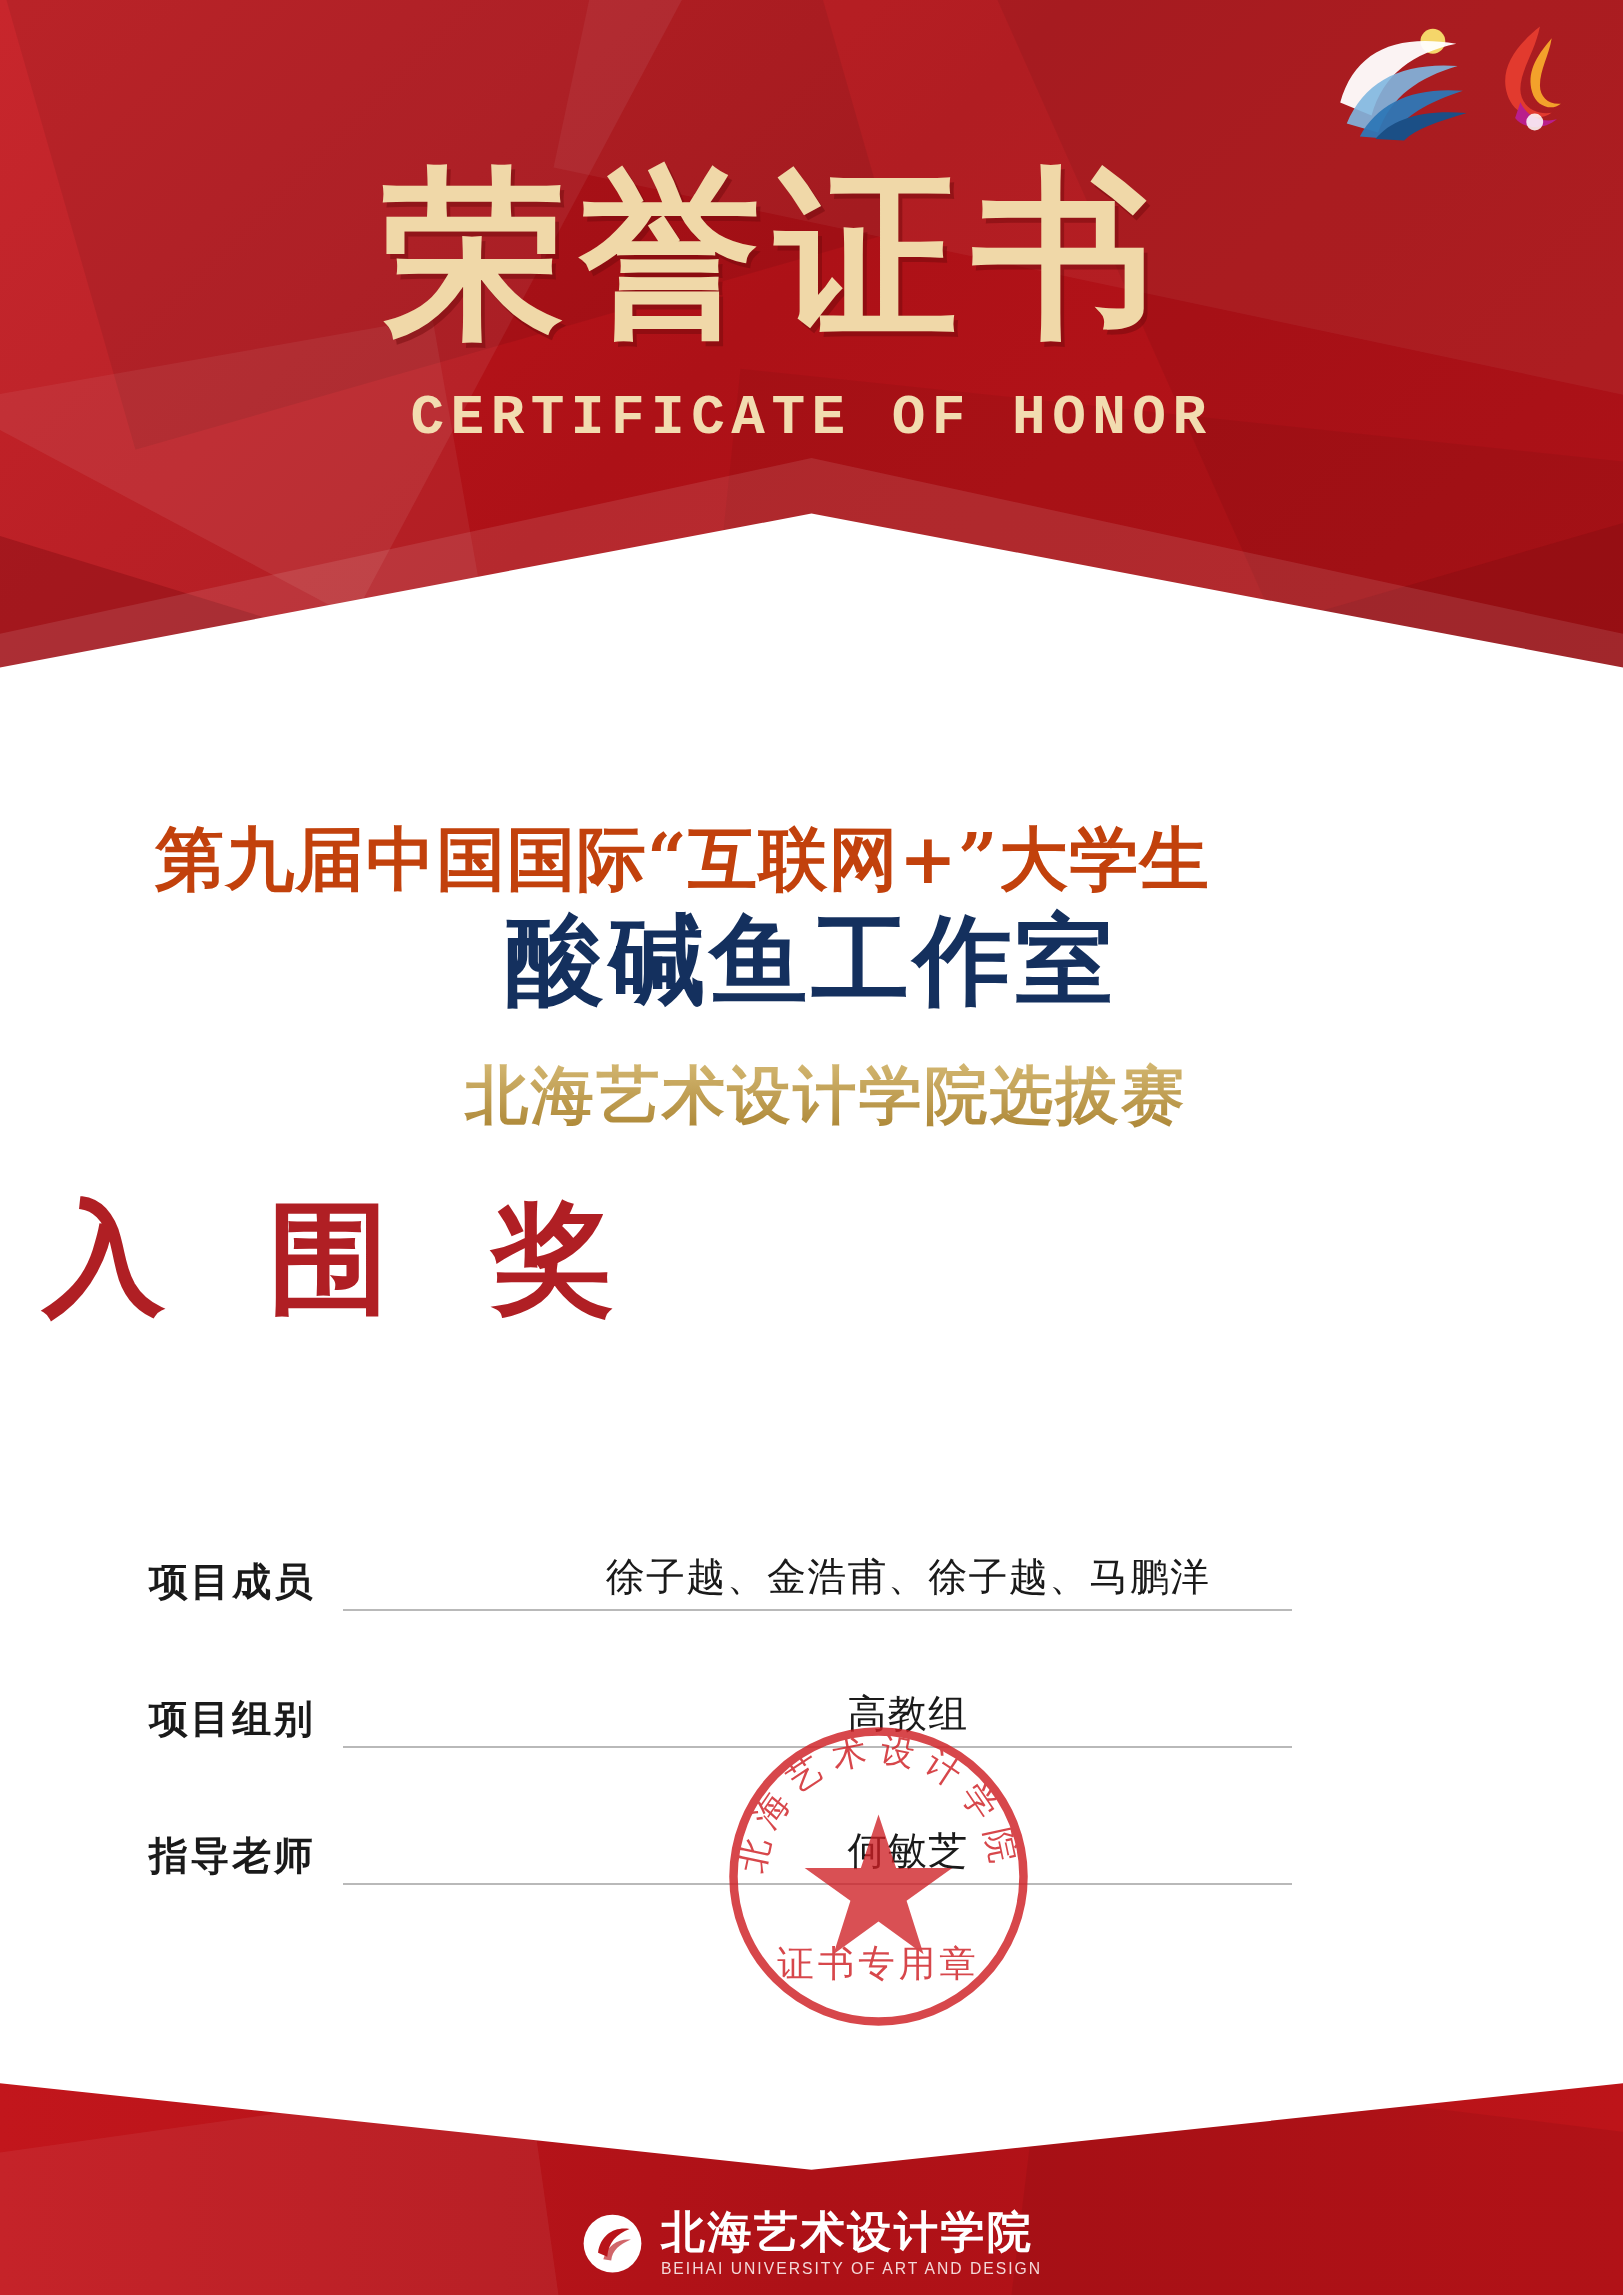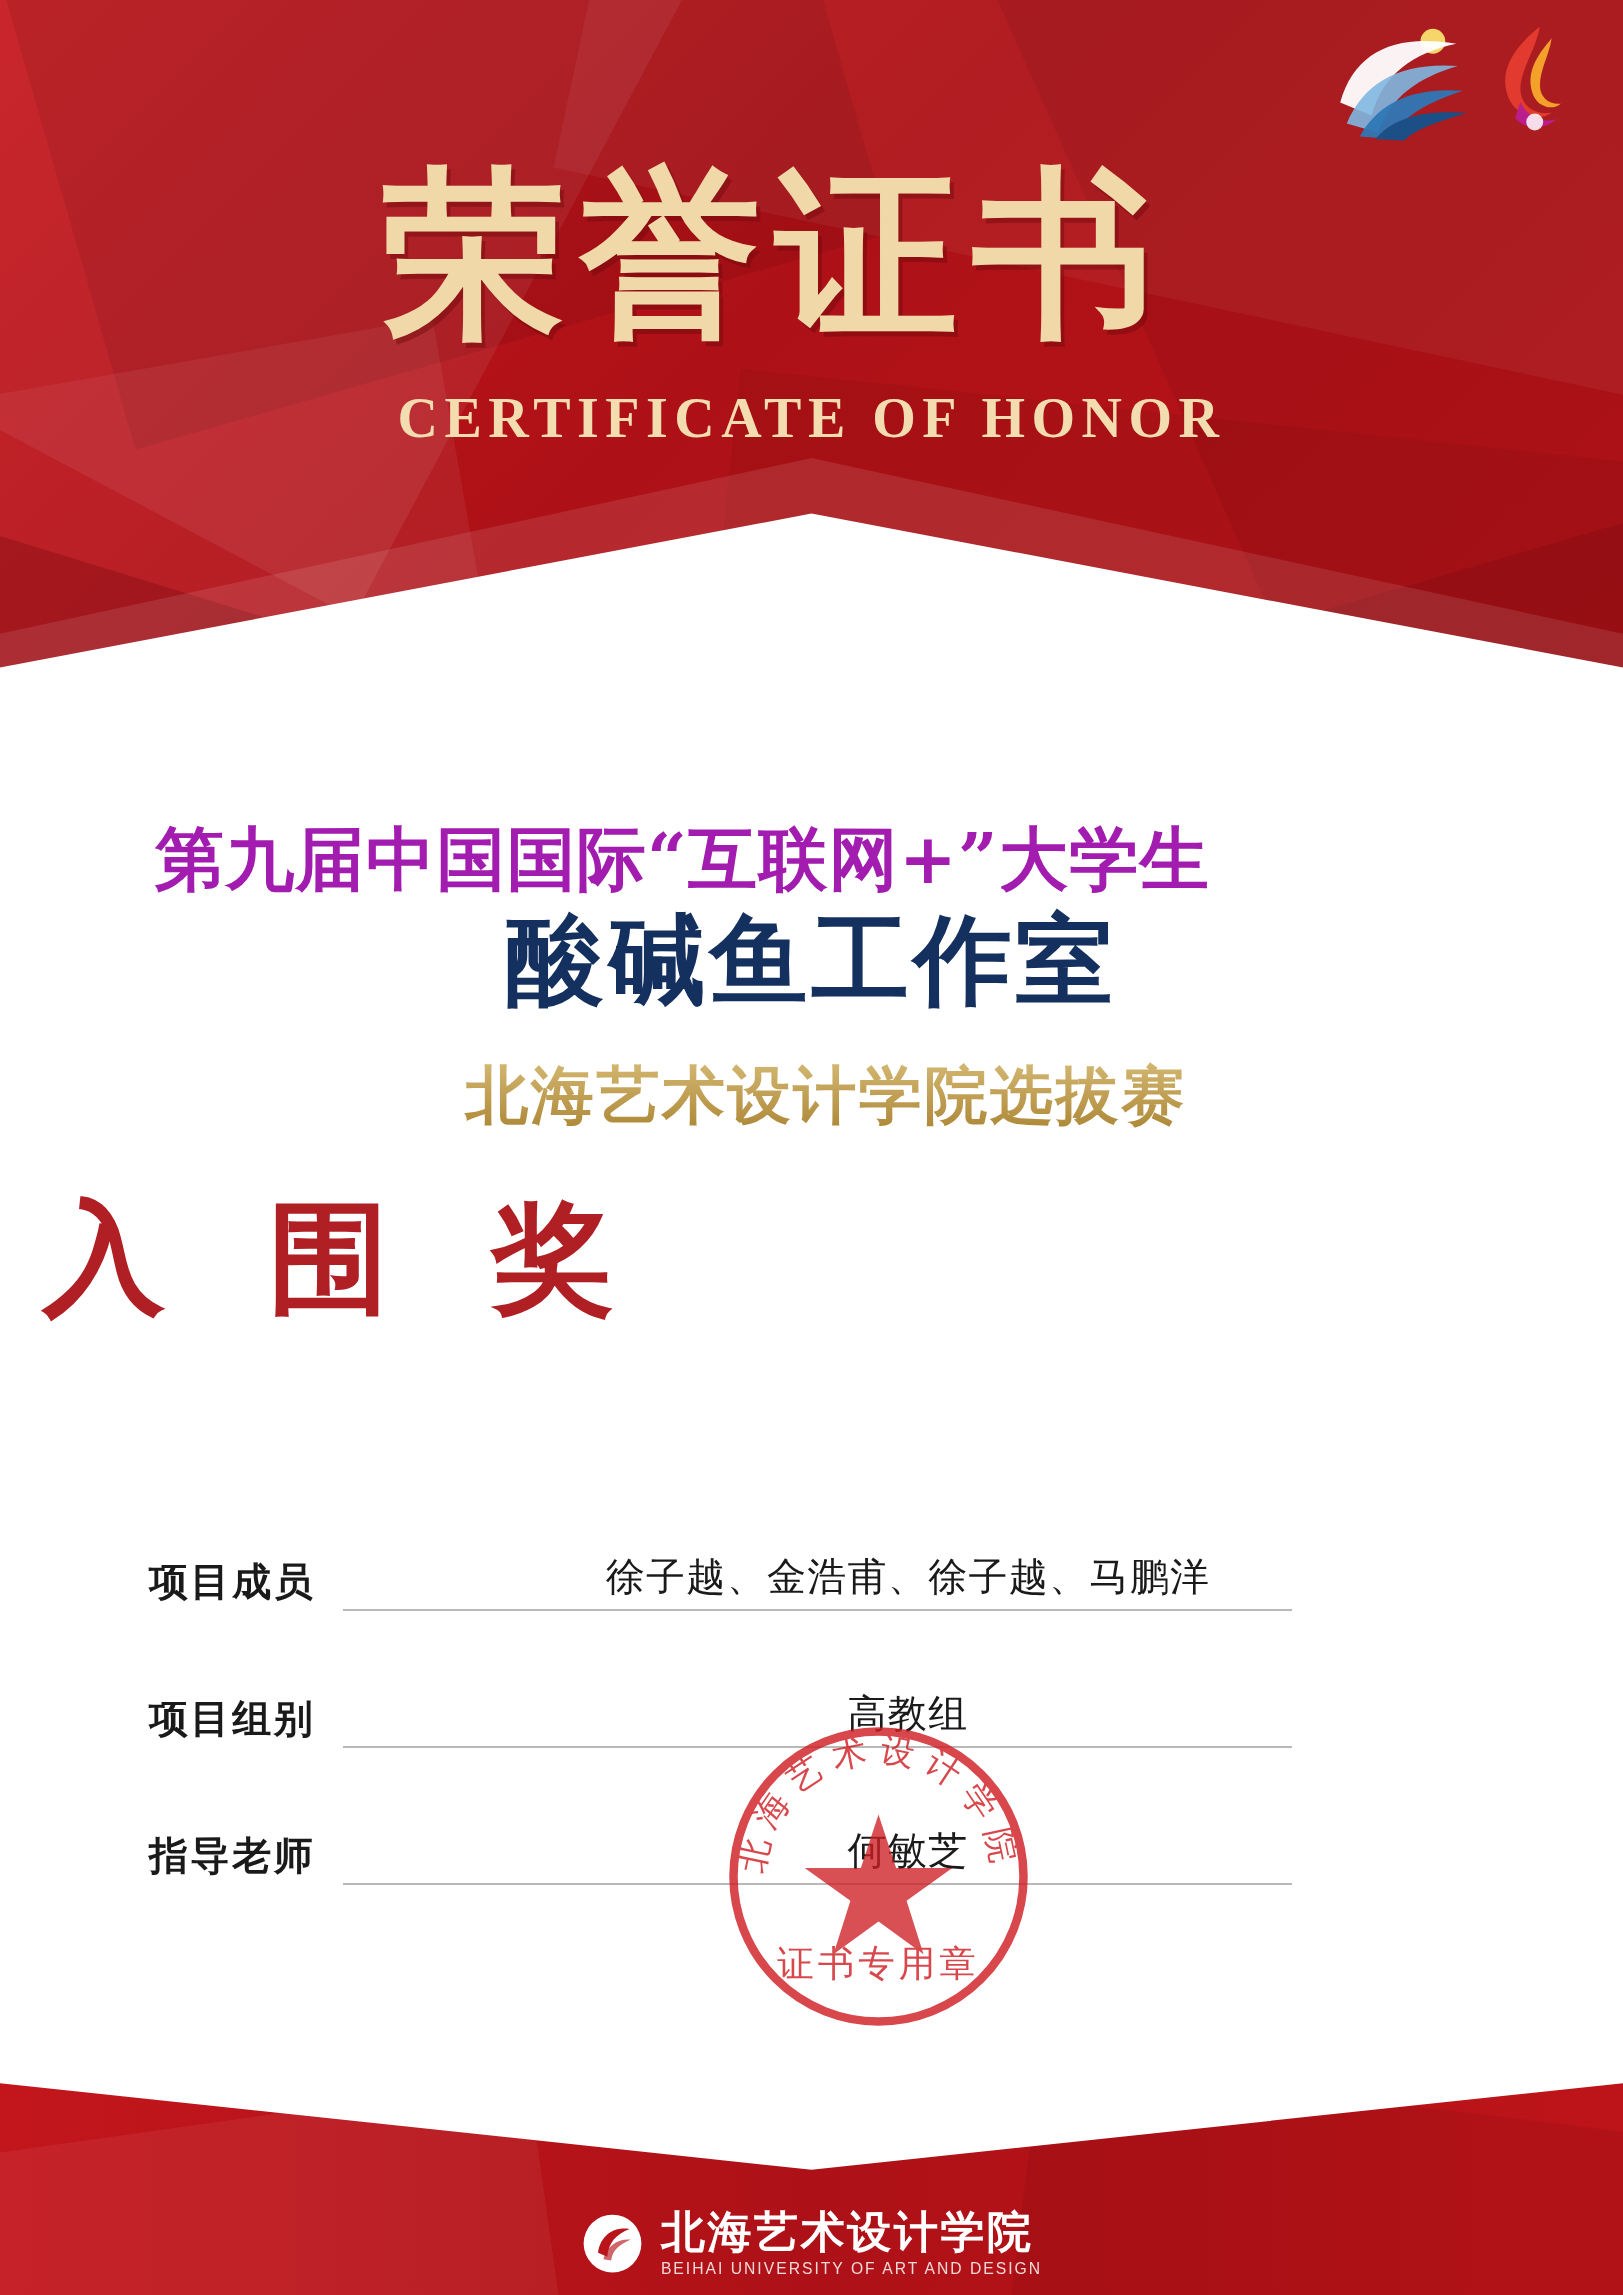--- a/index.html
+++ b/index.html
@@ -118,21 +118,21 @@
     font-size: 182px;
     letter-spacing: 14.4px;
     color: #f0d8a8;
     text-shadow: 3.9px 5.2px 0 rgba(110,8,12,0.45);
   }
   .cert-title-en {
     position: absolute;
     left: 0; top: 386px;
     width: 1623px;
     text-align: center;
-    font-family: Liberation Serif, serif;
+    font-family: Liberation Mono, monospace;
     font-weight: bold;
     font-size: 56px;
     letter-spacing: 6.5px;
     color: #f2dcb0;
   }
 
   
   .main-area {
     position: absolute;
     left: 0; top: 720px;
@@ -143,21 +143,21 @@
 
   .comp-line1 {
     position: absolute;
     left: 0; top: 814px;
     width: 1365px;
     text-align: center;
     font-family: "DejaVu Serif", serif;
     font-weight: bold;
     font-size: 69px;
     letter-spacing: 1.3px;
-    color: #a21caf;
+    color: #c2410c;
   }
   .comp-line2 {
     position: absolute;
     left: 0; top: 896px;
     width: 1623px;
     text-align: center;
     font-family: "DejaVu Serif", serif;
     font-weight: bold;
     font-size: 98px;
     letter-spacing: 3.9px;

